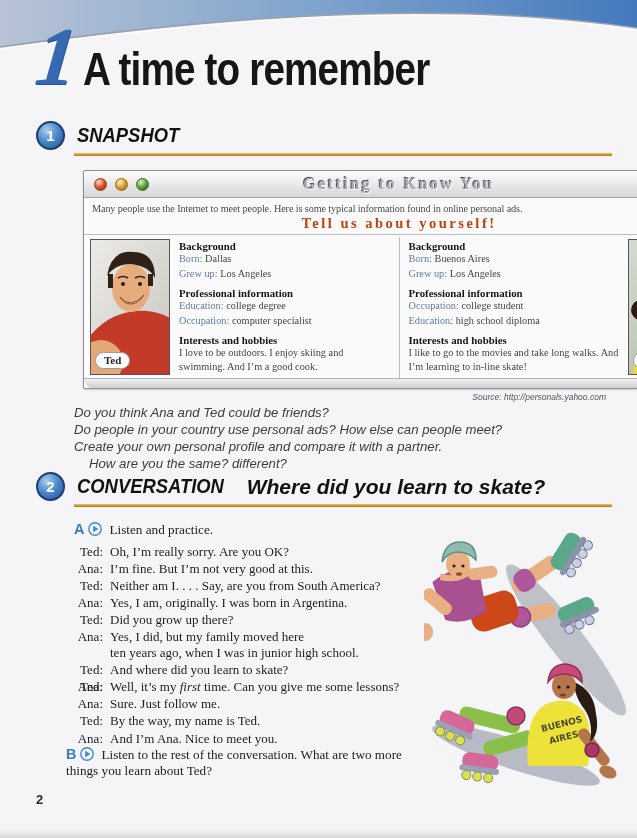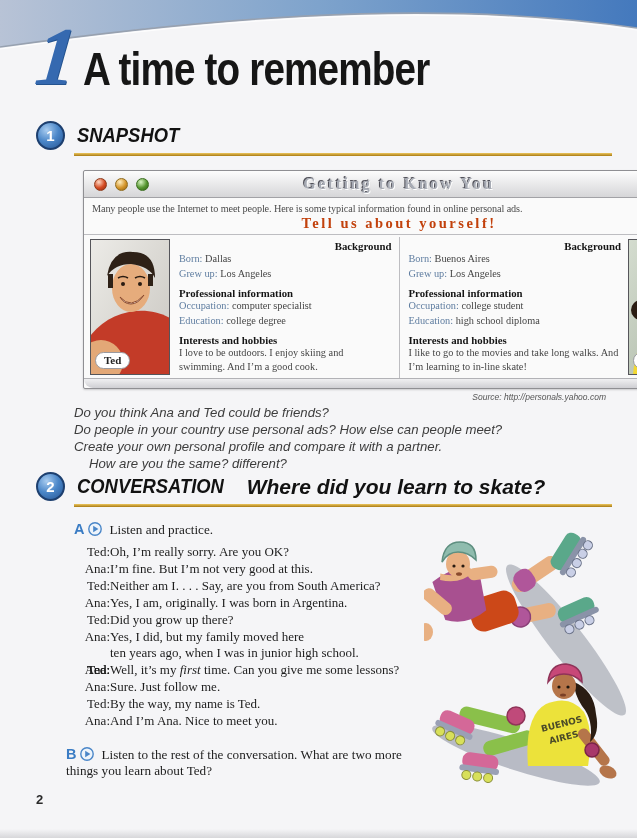--- a/index.html
+++ b/index.html
@@ -91,21 +91,21 @@
   }
   .photo.right { margin:4px 6px 0 0; }
   .name-pill {
     position:absolute; bottom:5px; left:4px; background:#fff;
     border:1px solid #9a9aa0; border-radius:9px; padding:0 8px;
     font-weight:bold; font-size:11px; color:#222; line-height:15px;
   }
   .info-col { flex:1 1 0; padding:5px 7px 0 9px; min-width:0; }
   .v-div { width:1px; background:#bdbdc1; margin-top:2px; }
   .info-heading { font-size:10.8px; font-weight:bold; color:#151515; margin-top:6px; }
-  .info-heading:first-child { margin-top:0;text-align:right; }
+  .info-heading:first-child { margin-top:0; }
   .info-line { font-size:10.3px; line-height:1.42; }
   .info-label { color:#5f7da0; }
   .info-value { color:#454545; }
   .info-text { font-size:10.3px; line-height:1.35; color:#454545; }
   .win-bottom {
     position:absolute; bottom:0; left:0; right:0; height:9px;
     border-top:1px solid #b2b2b6; border-radius:0 0 9px 9px;
     background:linear-gradient(#f0f0f2,#cfcfd3);
   }
   
@@ -116,21 +116,21 @@
   .q-line { font-size:13.2px; font-style:italic; color:#3d3d3d; line-height:1.3; }
   .q-line.indent { padding-left:15px; }
   
   .part-row { position:absolute; font-family:"Liberation Serif", serif; font-size:13.2px; color:#1d1d1d; }
   .part-label { font-family:"Liberation Sans", sans-serif; font-weight:bold; font-size:14.5px; color:#3a7cc4; margin-right:4px; }
   .play-icon { display:inline-block; vertical-align:-2px; margin-right:7px; }
   
   .dialogue { position:absolute; top:544px; left:70px; width:420px;
     font-family:"Liberation Serif", serif; font-size:13px; line-height:1.2; color:#1d1d1d; }
   .dlg-line { position:relative; padding-left:40px; margin-bottom:1.5px; }
-  .speaker { position:absolute; left:0; width:33px; text-align:right;margin-left:7px; }
+  .speaker { position:absolute; left:0; width:33px; text-align:right; }
   
   .skaters { position:absolute; top:520px; left:424px; }
   
   .page-num { position:absolute; top:792px; left:36px; font-weight:bold; font-size:13px; color:#2a2a2a; }
   .page-bottom-shade { position:absolute; bottom:0; left:0; width:100%; height:9px;
     background:linear-gradient(#f5f5f7,#d7d7da); }
 </style>
 </head>
 <body>
 
@@ -200,22 +200,22 @@
           <path d="M29,57 Q40,70 53,55 Q47,64 40,64 Q33,64 29,57 Z" fill="#ffffff" stroke="#8a4a2e" stroke-width="1"></path>
         </svg>
         <div class="name-pill">Ted</div>
       </div>
 
       <div class="info-col">
           <div class="info-heading">Background</div>
           <div class="info-line"><span class="info-label">Born: </span><span class="info-value">Dallas</span></div>
           <div class="info-line"><span class="info-label">Grew up: </span><span class="info-value">Los Angeles</span></div>
           <div class="info-heading">Professional information</div>
+          <div class="info-line"><span class="info-label">Education: </span><span class="info-value">college degree</span></div>
           <div class="info-line"><span class="info-label">Occupation: </span><span class="info-value">computer specialist</span></div>
-          <div class="info-line"><span class="info-label">Education: </span><span class="info-value">college degree</span></div>
           <div class="info-heading">Interests and hobbies</div>
           <div class="info-text">I love to be outdoors. I enjoy skiing and swimming. And I’m a good cook.</div>
         </div>
 
       <div class="v-div"></div>
 
       <div class="info-col">
           <div class="info-heading">Background</div>
           <div class="info-line"><span class="info-label">Born: </span><span class="info-value">Buenos Aires</span></div>
           <div class="info-line"><span class="info-label">Grew up: </span><span class="info-value">Los Angeles</span></div>
@@ -277,21 +277,21 @@
       </svg><span>Listen and practice.</span>
   </div>
 
   <div class="dialogue">
       <div class="dlg-line"><span class="speaker">Ted:</span><span class="dlg-text">Oh, I’m really sorry. Are you OK?</span></div>
       <div class="dlg-line"><span class="speaker">Ana:</span><span class="dlg-text">I’m fine. But I’m not very good at this.</span></div>
       <div class="dlg-line"><span class="speaker">Ted:</span><span class="dlg-text">Neither am I. . . . Say, are you from South America?</span></div>
       <div class="dlg-line"><span class="speaker">Ana:</span><span class="dlg-text">Yes, I am, originally. I was born in Argentina.</span></div>
       <div class="dlg-line"><span class="speaker">Ted:</span><span class="dlg-text">Did you grow up there?</span></div>
       <div class="dlg-line"><span class="speaker">Ana:</span><span class="dlg-text">Yes, I did, but my family moved here<br>ten years ago, when I was in junior high school.</span></div>
-      <div class="dlg-line"><span class="speaker">Ted:</span></div>
+      <div class="dlg-line"><span class="speaker">Ted:</span><span class="dlg-text">And where did you learn to skate?</span></div>
       <div class="dlg-line"><span class="speaker">Ana:</span></div>
       <div class="dlg-line"><span class="speaker">Ted:</span><span class="dlg-text">Well, it’s my <em>first</em> time. Can you give me some lessons?</span></div>
       <div class="dlg-line"><span class="speaker">Ana:</span><span class="dlg-text">Sure. Just follow me.</span></div>
       <div class="dlg-line"><span class="speaker">Ted:</span><span class="dlg-text">By the way, my name is Ted.</span></div>
       <div class="dlg-line"><span class="speaker">Ana:</span><span class="dlg-text">And I’m Ana. Nice to meet you.</span></div>
     </div>
 
   <svg class="skaters" width="208" height="278" viewBox="0 0 208 278">
 
     <ellipse cx="142" cy="120" rx="95" ry="17" fill="#8f95a3" opacity="0.55" transform="rotate(52 142 120)"></ellipse>

